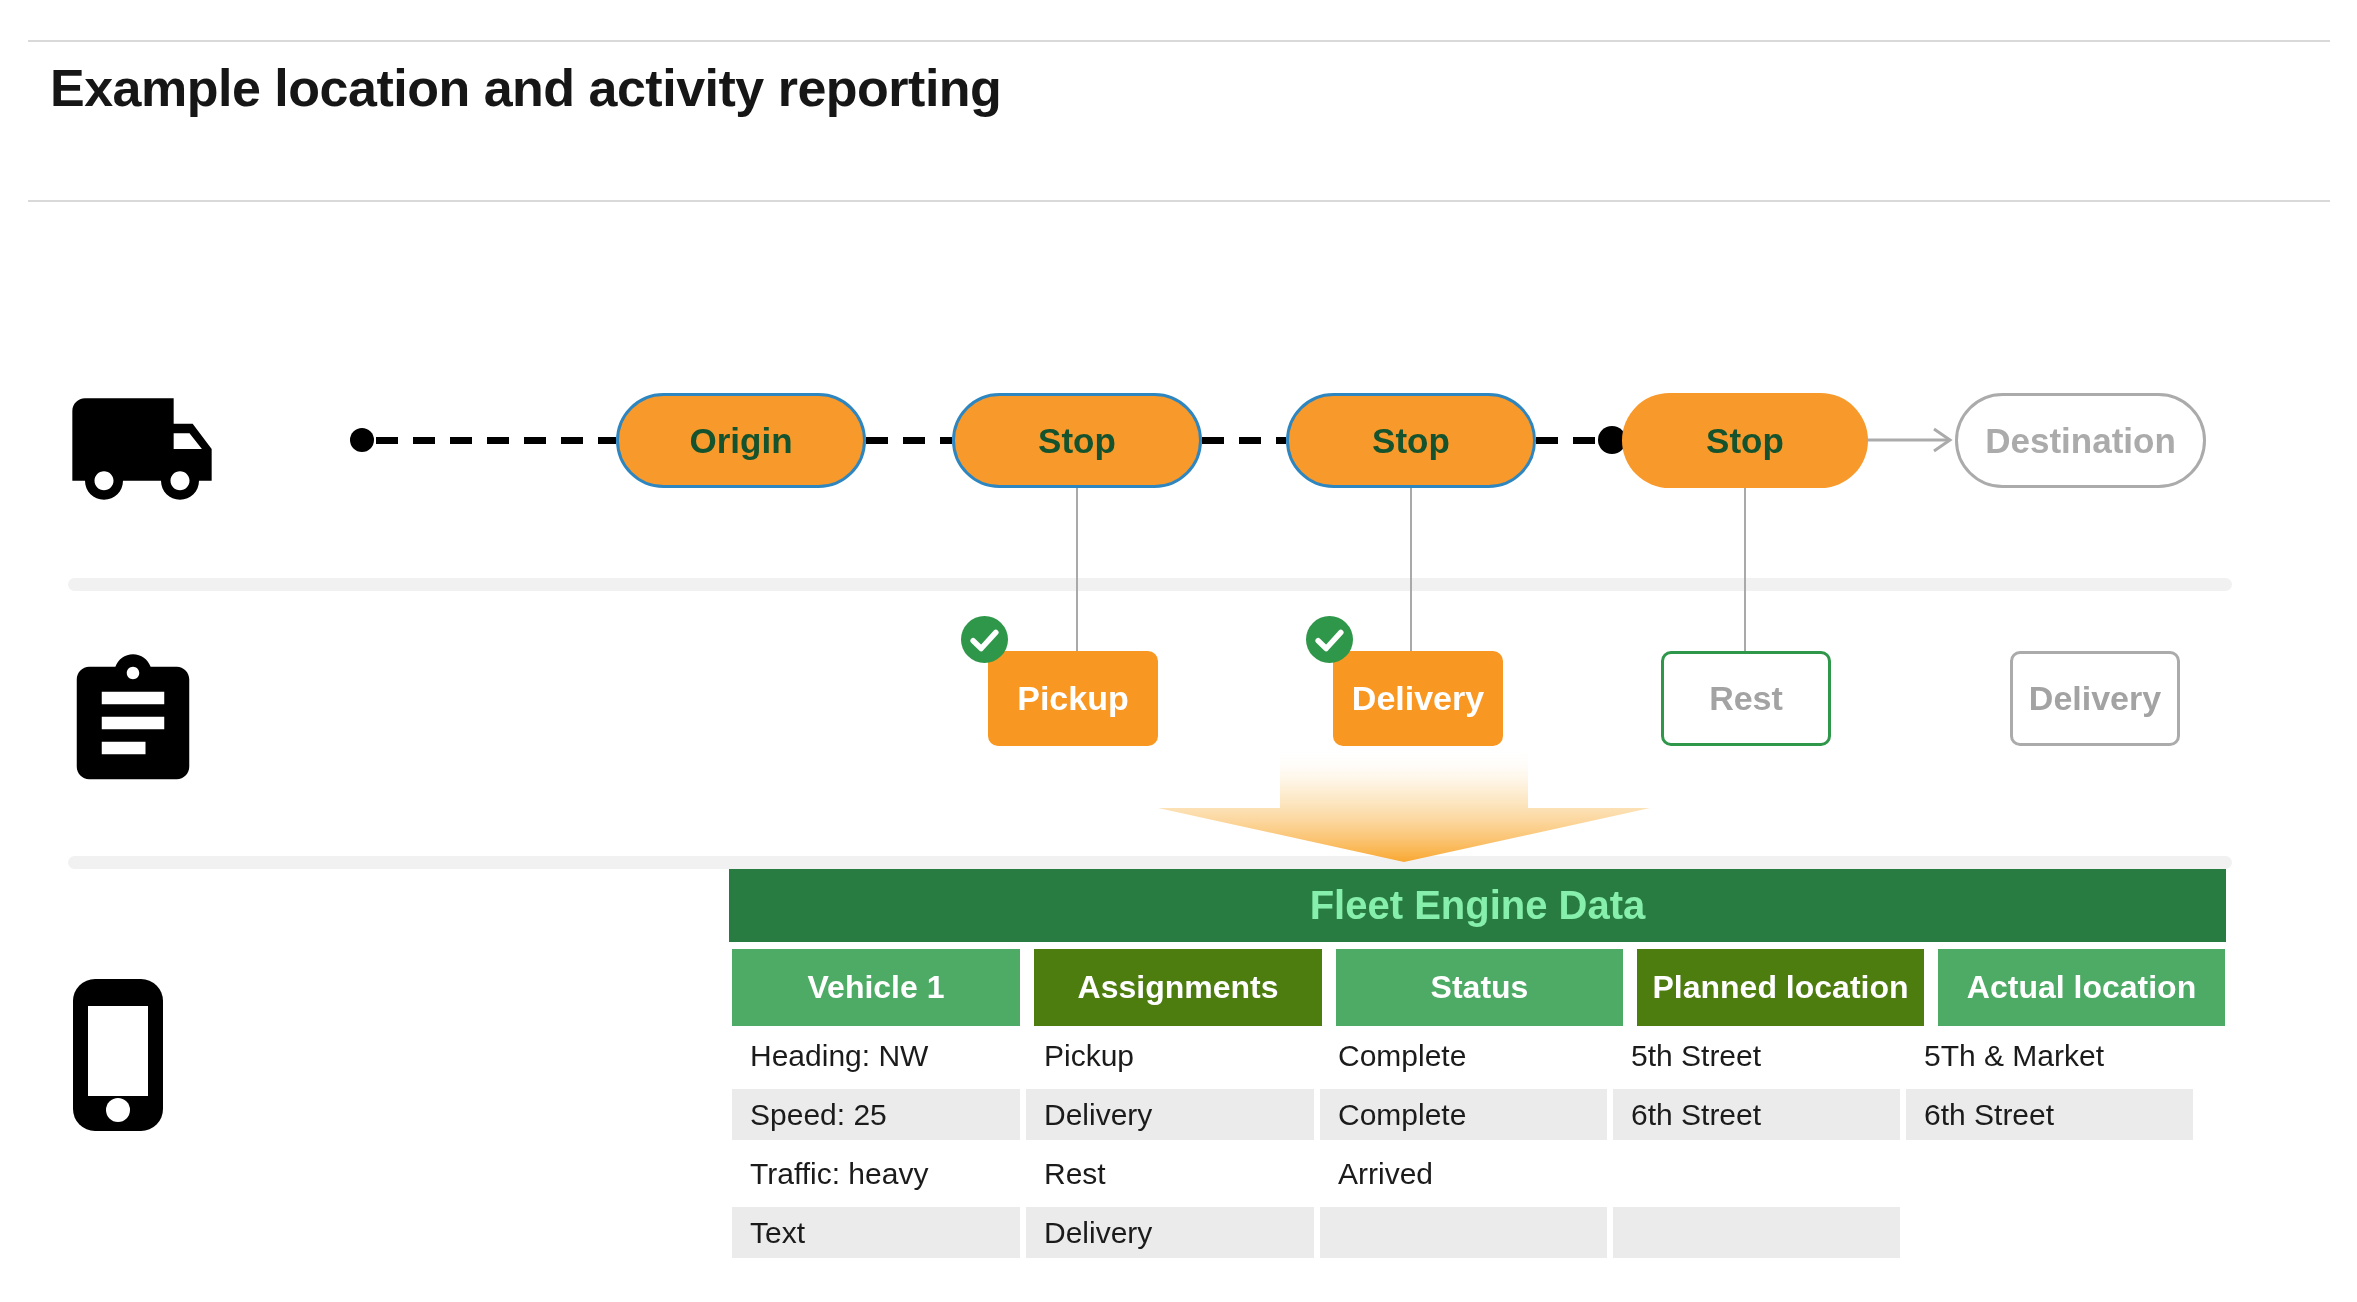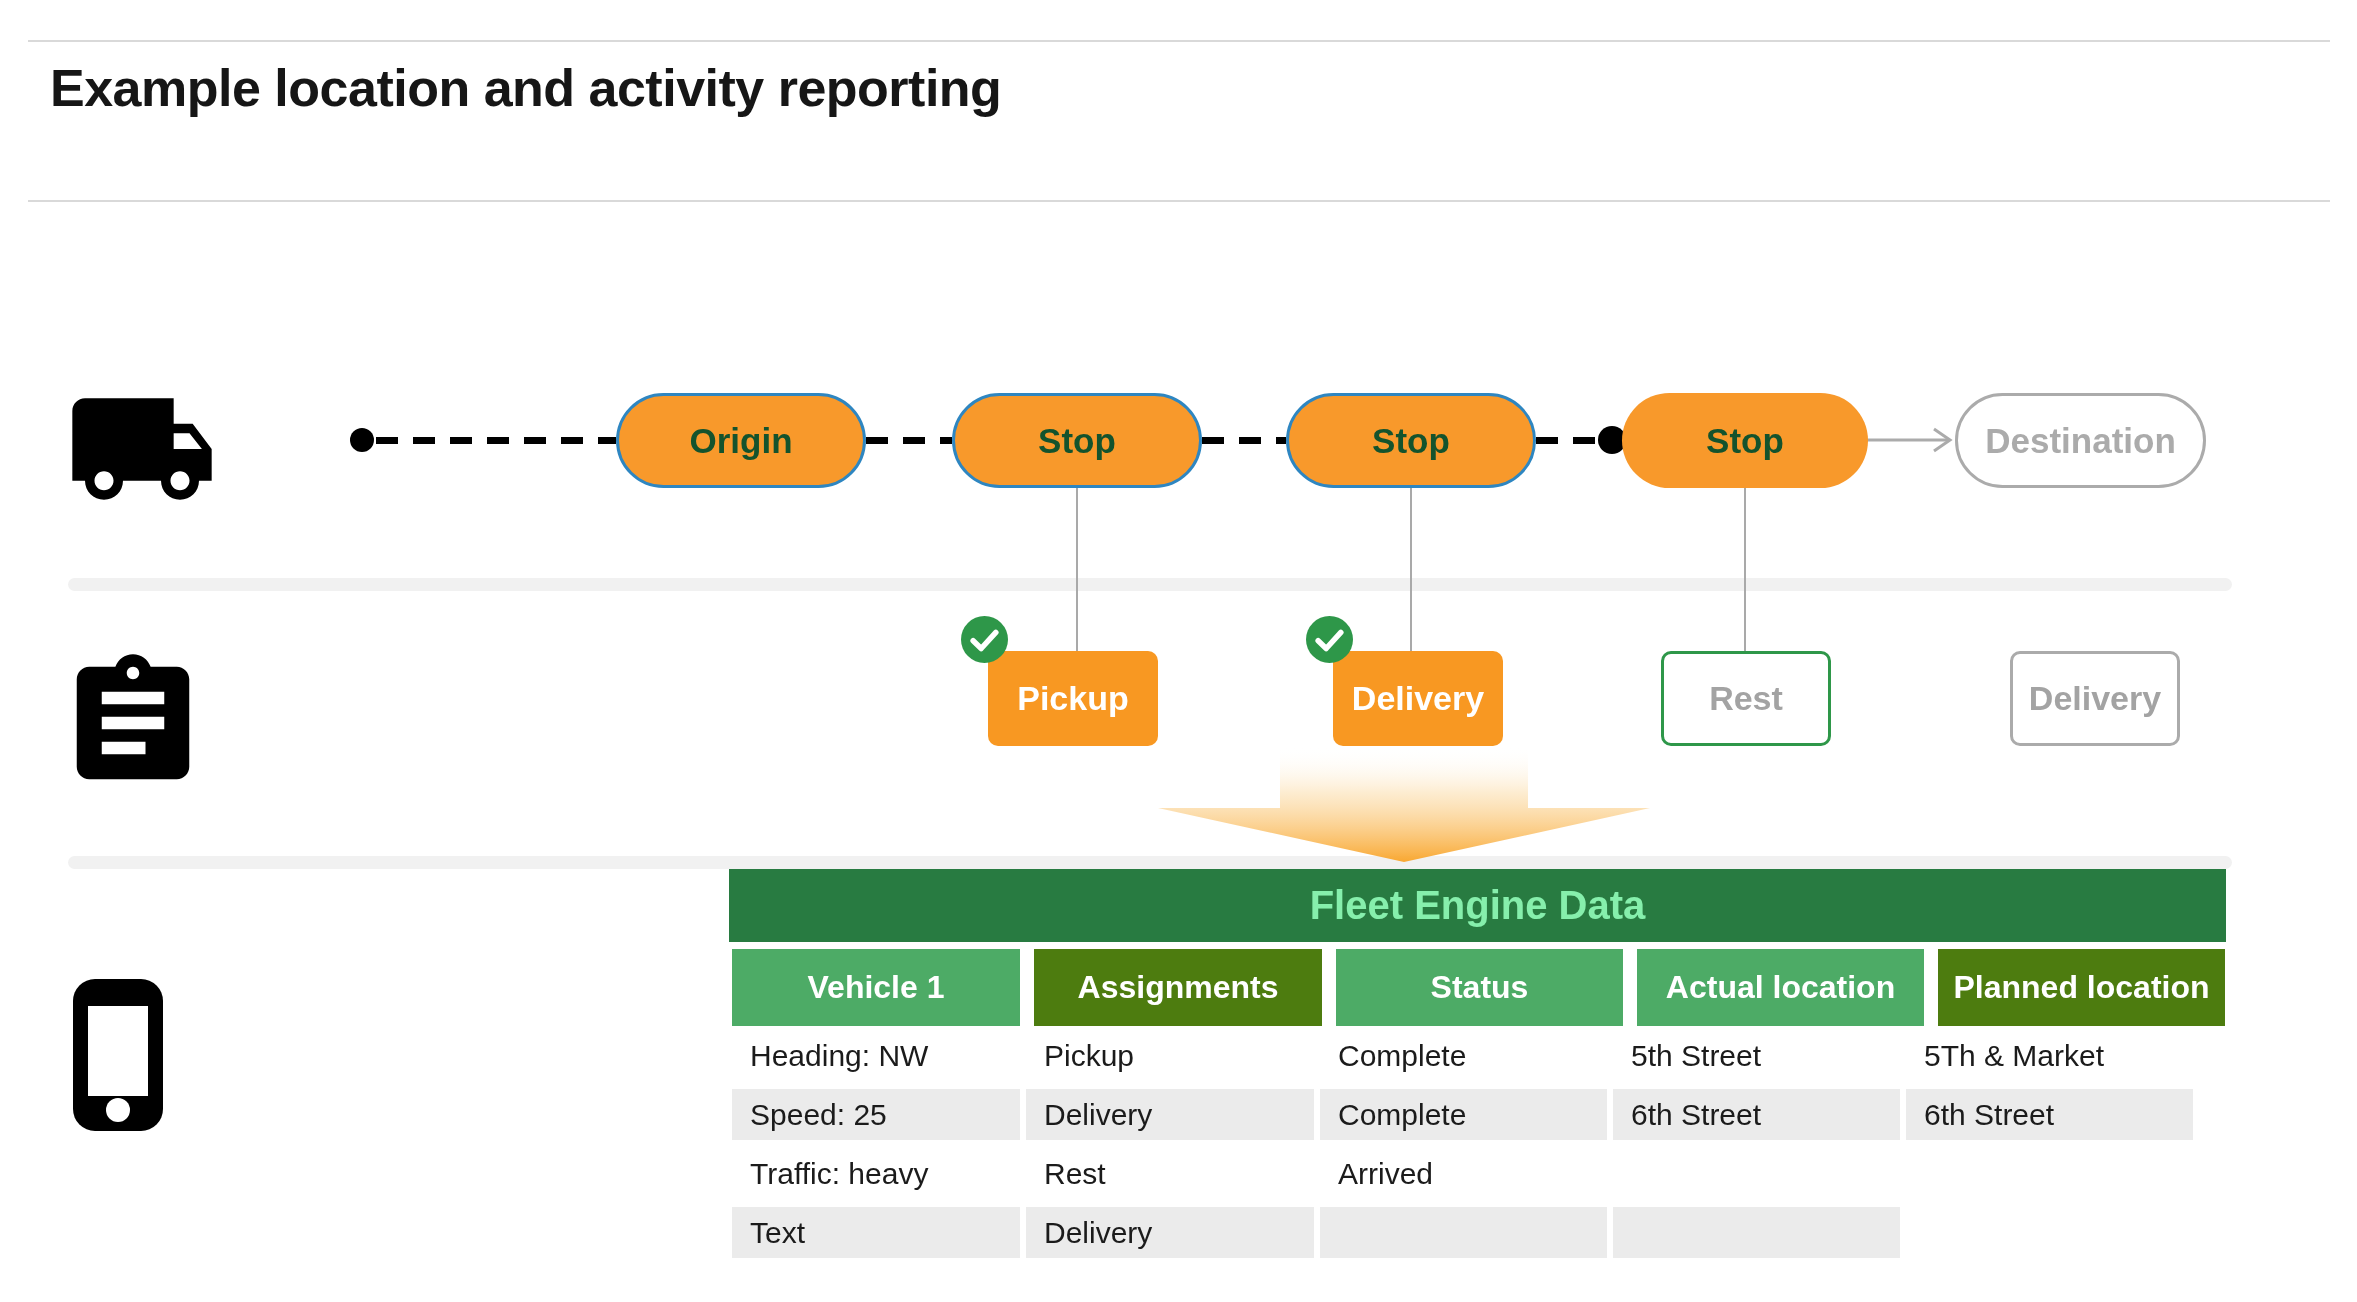--- a/index.html
+++ b/index.html
@@ -175,22 +175,22 @@
   </svg>
 
   <div class="table-title">
     <span>Fleet Engine Data</span>
   </div>
 
   <div class="thead">
     <div class="th mid">Vehicle 1</div>
     <div class="th light">Assignments</div>
     <div class="th mid">Status</div>
+    <div class="th light">Planned location</div>
     <div class="th mid">Actual location</div>
-    <div class="th light">Planned location</div>
   </div>
 
   <div class="tbody">
     <div class="trow">
       <div class="td">Heading: NW</div>
       <div class="td">Pickup</div>
       <div class="td">Complete</div>
       <div class="td">5th Street</div>
       <div class="td">5Th &amp; Market</div>
     </div>

